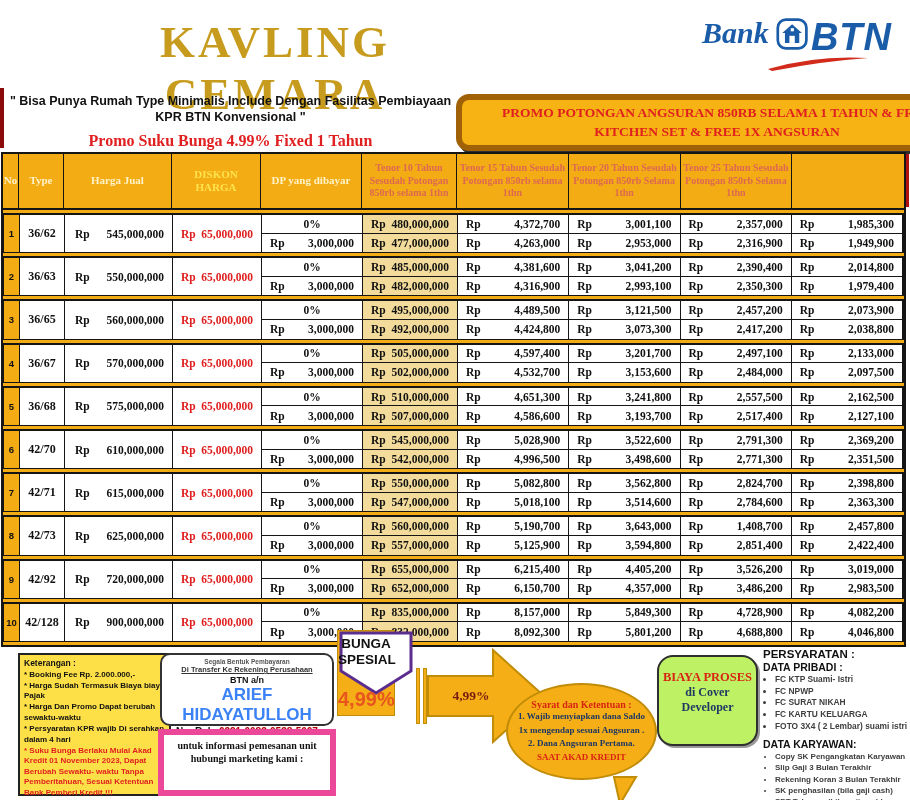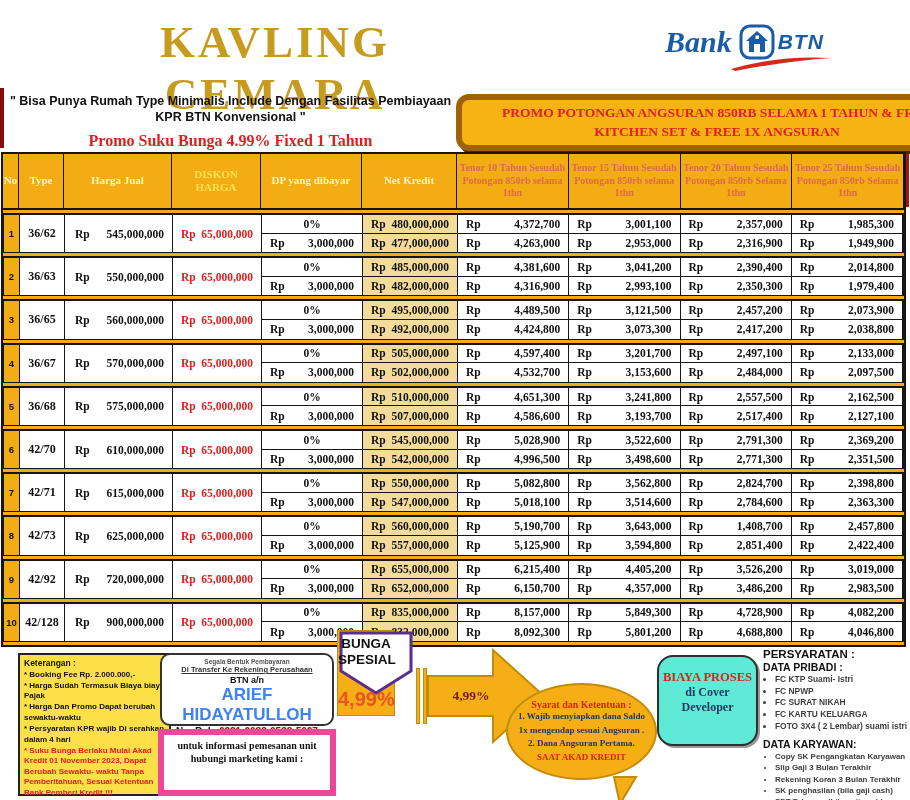--- a/index.html
+++ b/index.html
@@ -14,26 +14,26 @@
   }
   *{box-sizing:border-box;margin:0;padding:0;}
   html,body{background:#e8e8e8;}
   .page{position:relative;width:910px;height:800px;background:#fff;overflow:hidden;
         font-family:"Liberation Sans",sans-serif;margin:0 auto;}
 
   
   .title{position:absolute;left:55px;top:16px;width:440px;text-align:center;
          font-family:"Liberation Serif",serif;font-weight:bold;font-size:45px;
          letter-spacing:3px;color:#C79C1E;}
-  .logo{position:absolute;left:665px;top:16px;width:190px;height:52px;display:flex;align-items:center;}
+  .logo{position:absolute;left:702px;top:16px;width:190px;height:52px;display:flex;}
   .logo-bank{font-family:"Liberation Serif",serif;font-style:italic;font-weight:bold;
              font-size:30px;color:var(--blue);margin-right:4px;}
   .logo-house{margin:0 3px;}
   .logo-btn{font-family:"Liberation Sans",sans-serif;font-style:italic;font-weight:bold;
-            font-size:21px;color:var(--blue);letter-spacing:1px;}
+            font-size:38px;color:var(--blue);letter-spacing:1px;}
   .logo-swoosh{position:absolute;left:62px;top:40px;}
 
   .edge-left{position:absolute;left:0;top:88px;width:4px;height:60px;background:#8B0A0A;}
   .edge-right{position:absolute;left:905px;top:95px;width:4px;height:112px;background:#B01010;}
 
   .subtitle{position:absolute;left:8px;top:94px;width:445px;text-align:center;}
   .sub-quote{font-weight:bold;font-size:12.5px;color:#111;line-height:1.25;}
   .sub-promo{margin-top:7px;font-family:"Liberation Serif",serif;font-weight:bold;
              font-size:16px;color:var(--red);}
 
@@ -109,21 +109,21 @@
 
   .bubble{position:absolute;left:506px;top:683px;width:151px;height:97px;background:#F5AE16;
           border:2px solid var(--gold-dark);border-radius:50%;text-align:center;
           display:flex;flex-direction:column;justify-content:center;padding:2px 8px;z-index:2;}
   .bubble-title{font-family:"Liberation Serif",serif;font-weight:bold;font-size:10px;color:#D92313;}
   .bubble-line{font-family:"Liberation Serif",serif;font-weight:bold;font-size:9px;
                color:var(--navy);line-height:1.5;}
   .bubble-line.red{color:#D92313;}
   .bubble-tail{position:absolute;left:612px;top:776px;z-index:1;}
 
-  .biaya{position:absolute;left:657px;top:655px;width:101px;height:91px;background:#5eead4;
+  .biaya{position:absolute;left:657px;top:655px;width:101px;height:91px;background:#bef264;
          border:2px solid #2F2F2F;border-radius:16px;box-shadow:2px 2px 0 #999;
          text-align:center;padding-top:13px;}
   .biaya-title{font-family:"Liberation Serif",serif;font-weight:bold;font-size:12.5px;color:#D92313;}
   .biaya-sub{font-family:"Liberation Serif",serif;font-weight:bold;font-size:12px;
              color:var(--navy);line-height:1.25;}
 
   .persyaratan{position:absolute;left:763px;top:648px;width:146px;}
   .pers-title{font-weight:bold;font-size:11.5px;color:#111;}
   .pers-sub{font-weight:bold;font-size:10.5px;color:#111;margin-top:1px;}
   .pers-list{list-style:disc;margin:2px 0 0 12px;}
@@ -164,21 +164,20 @@
     <span>PROMO POTONGAN ANGSURAN 850RB SELAMA 1 TAHUN &amp; FREE KITCHEN SET &amp; FREE 1X ANGSURAN</span>
   </div>
 
   <div class="price-table">
     <div class="thead">
       <div class="th">No</div>
       <div class="th">Type</div>
       <div class="th">Harga Jual</div>
       <div class="th diskon-h">DISKON HARGA</div>
       <div class="th">DP yang dibayar</div>
-      <div class="th">Net Kredit</div>
       <div class="th tenor-h">Tenor 10 Tahun Sesudah Potongan 850rb selama 1thn</div>
       <div class="th tenor-h">Tenor 15 Tahun Sesudah Potongan 850rb selama 1thn</div>
       <div class="th tenor-h">Tenor 20 Tahun Sesudah Potongan 850rb Selama 1thn</div>
       <div class="th tenor-h">Tenor 25 Tahun Sesudah Potongan 850rb Selama 1thn</div>
     </div>
     <div id="tbody">
         <div class="tgroup">
           <div class="cell cno">1</div>
           <div class="cell ctype">36/62</div>
           <div class="cell money harga">

